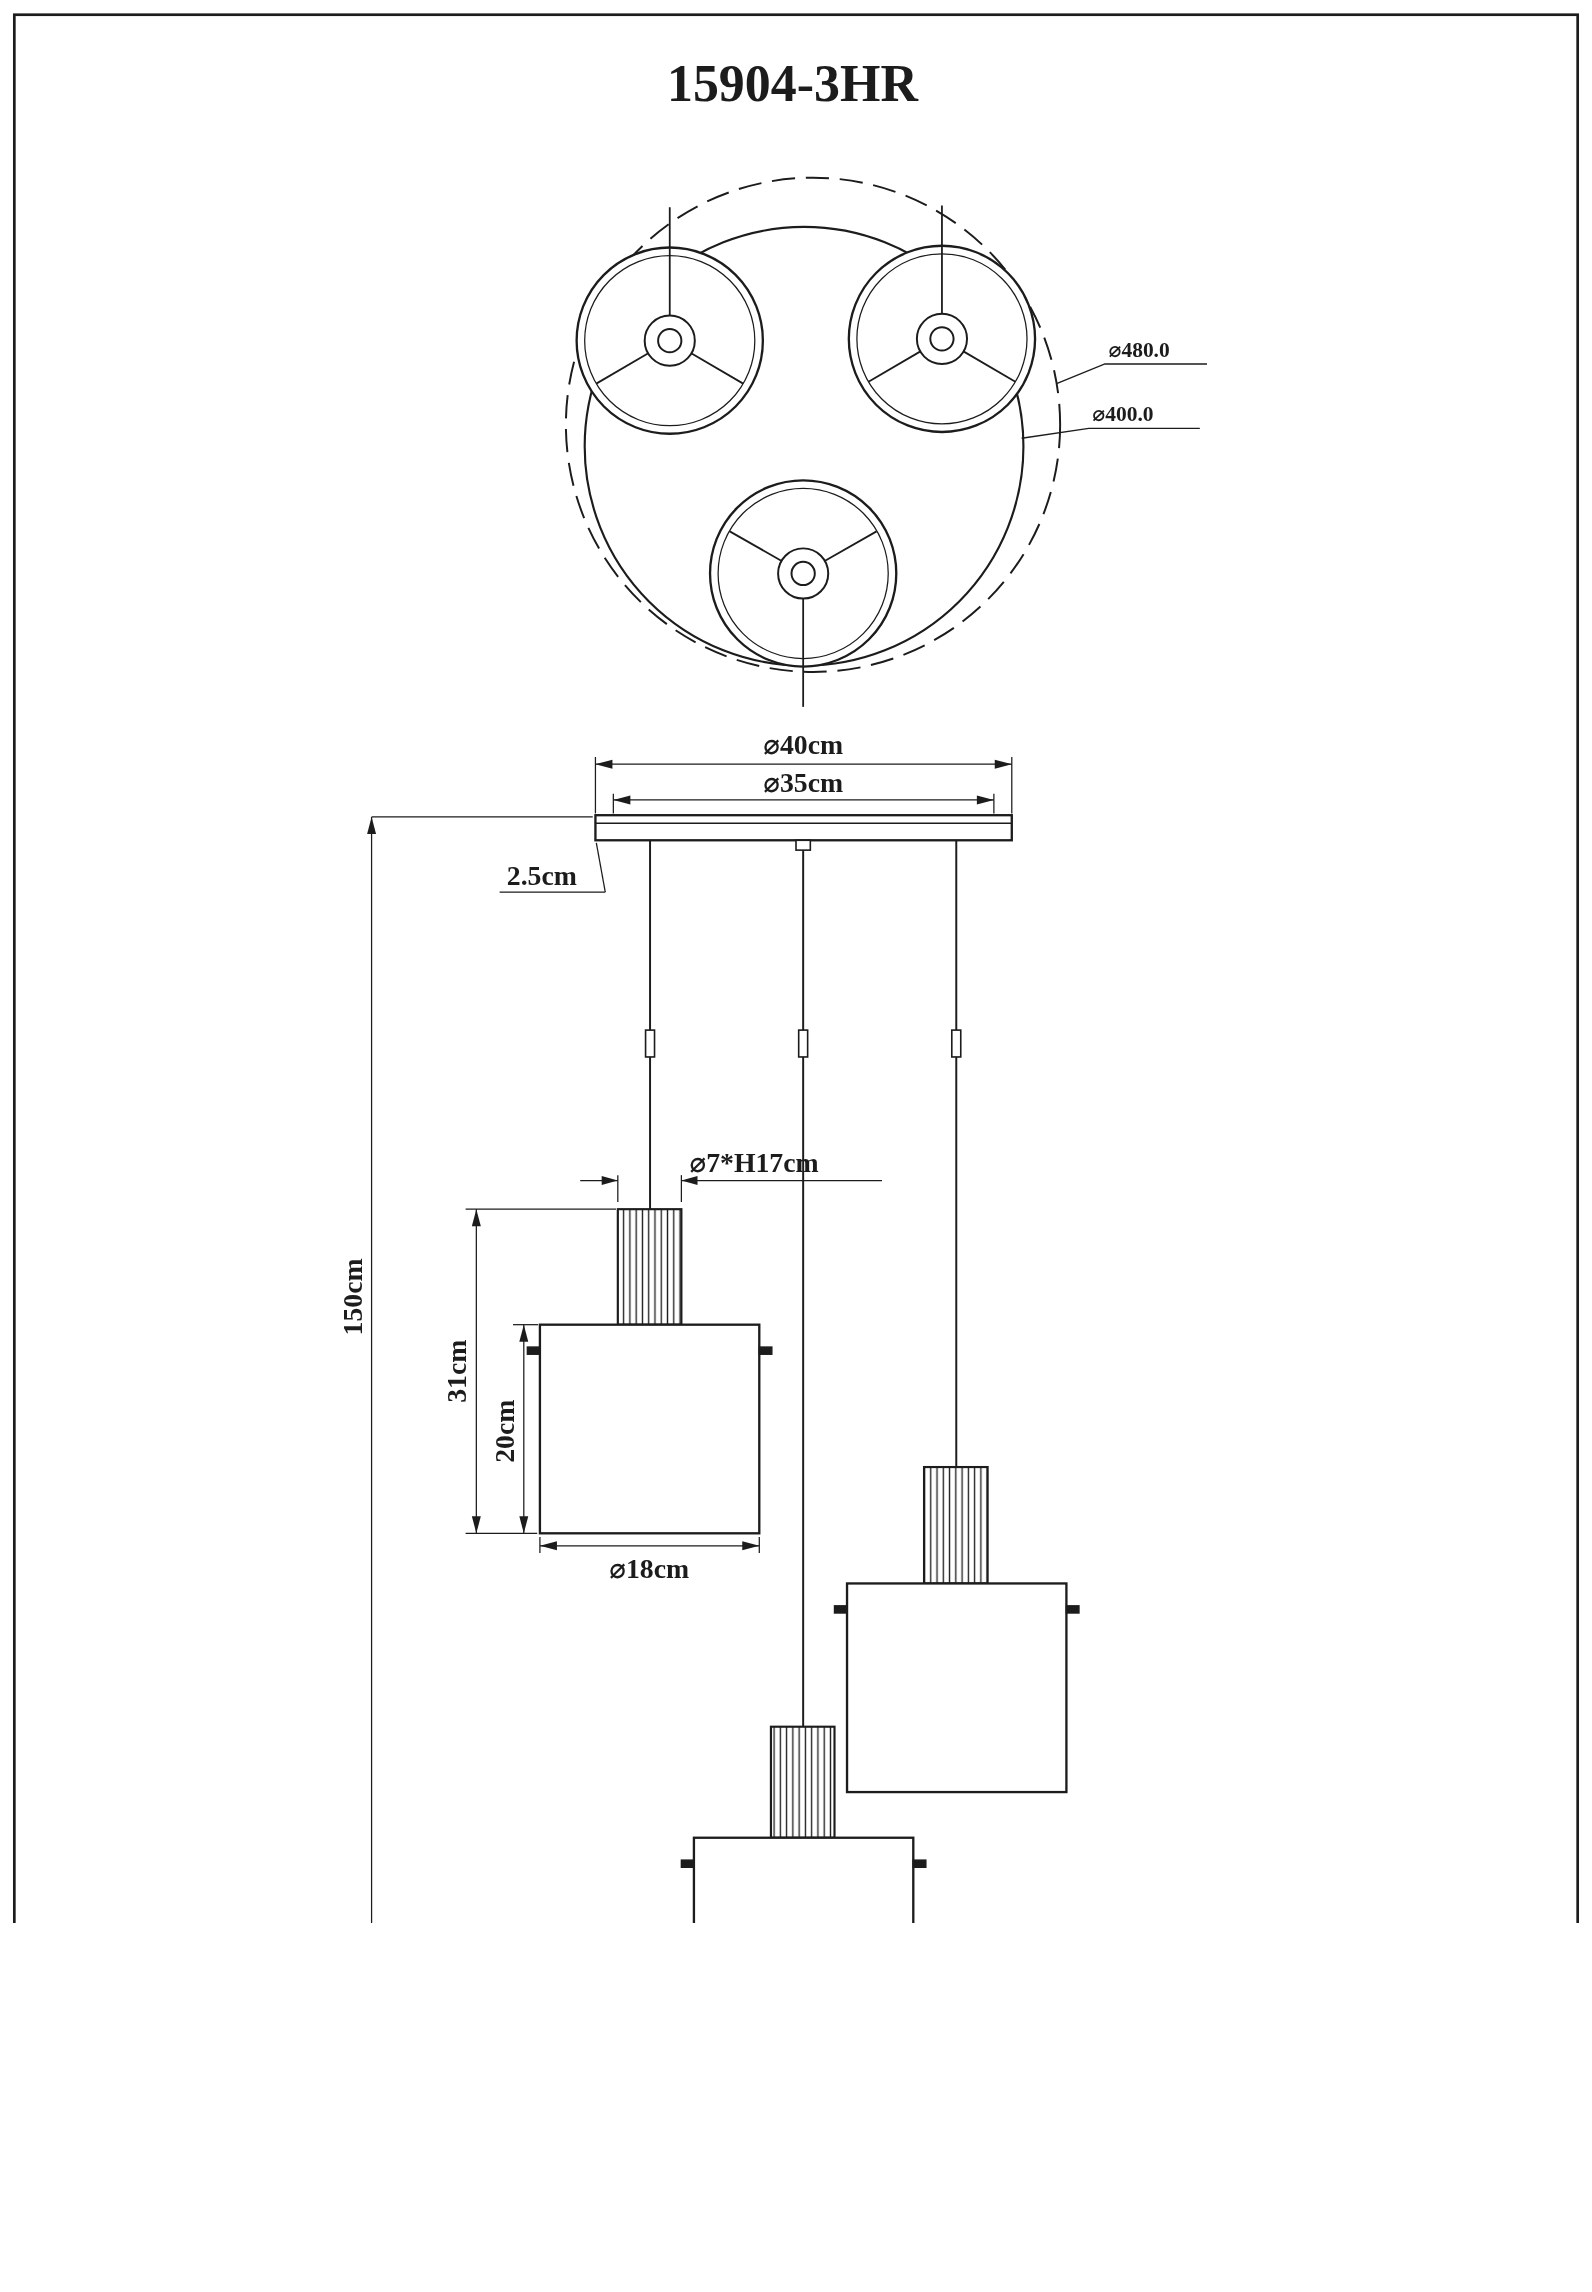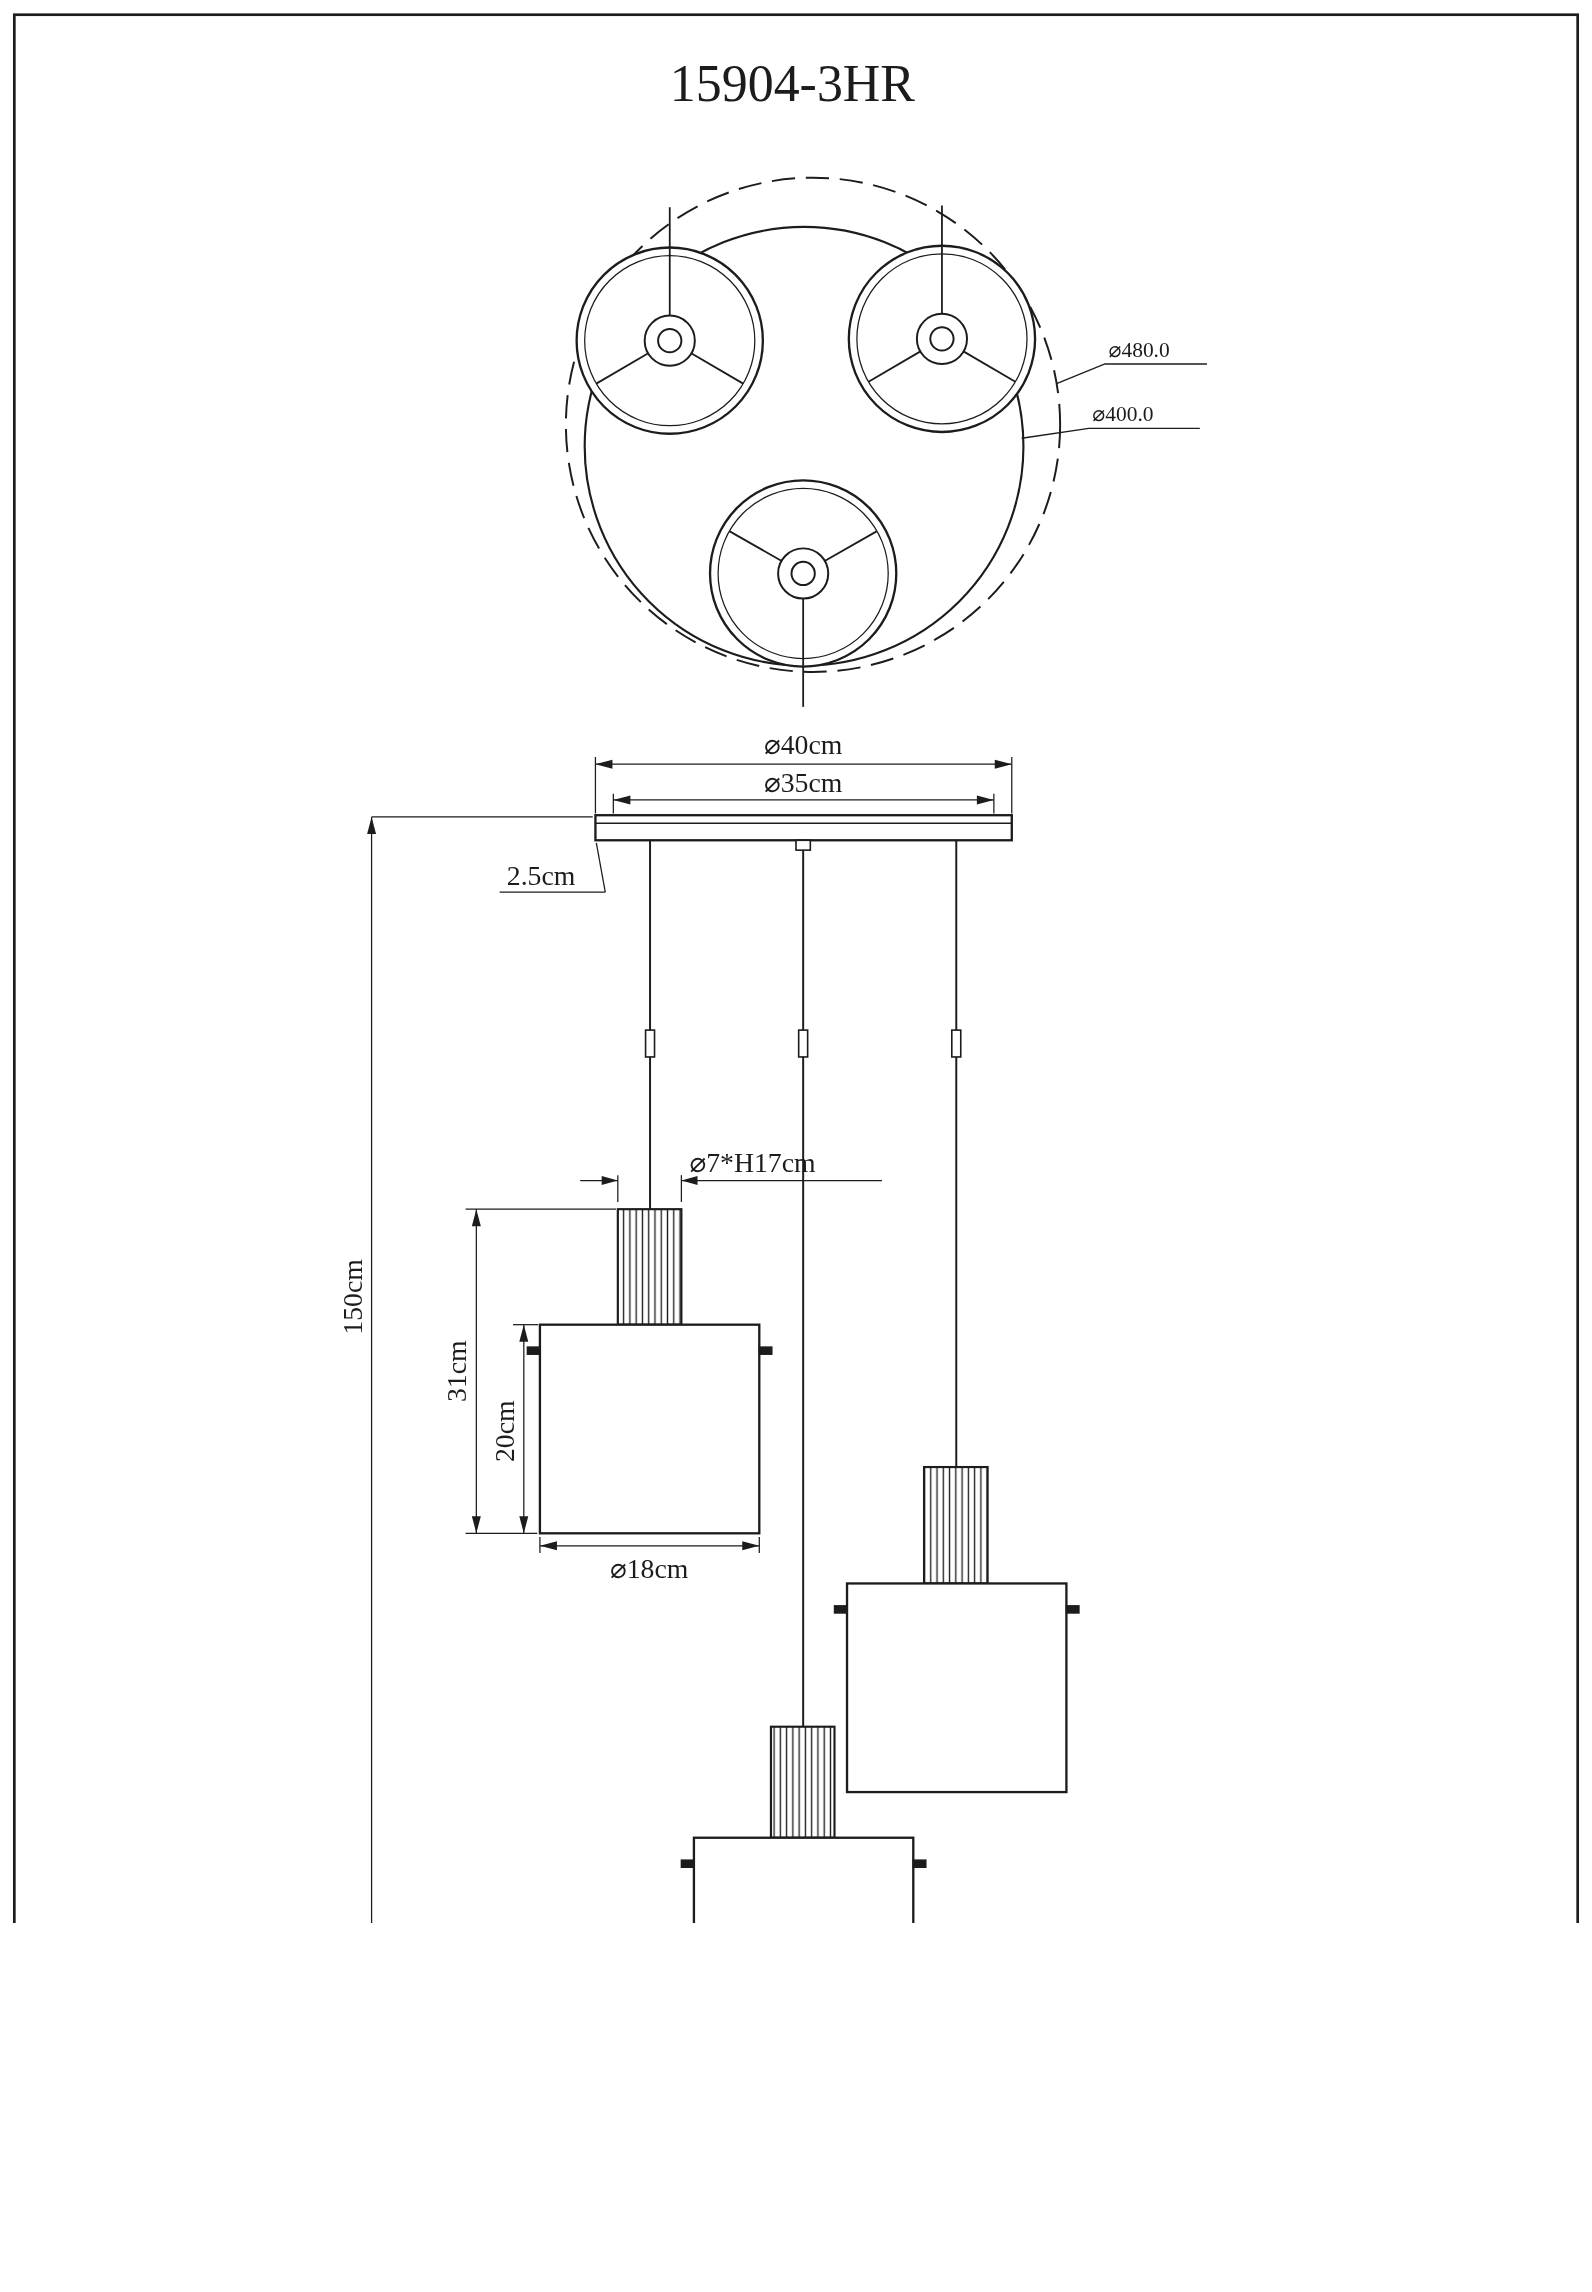--- a/index.html
+++ b/index.html
@@ -5,20 +5,21 @@
   html, body {
     margin: 0;
     padding: 0;
     background: #ffffff;
   }
   .page {
     width: 1592px;
     height: 1923px;
     position: relative;
     background: #ffffff;
+    font-weight: bold;
   }
   svg {
     display: block;
   }
   text {
     font-family: "Liberation Serif", "DejaVu Serif", "DejaVu Sans", serif;
     fill: #1c1c1c;
   }
   .title-text { font-size: 58px; }
   .dim-text   { font-size: 31px; }

